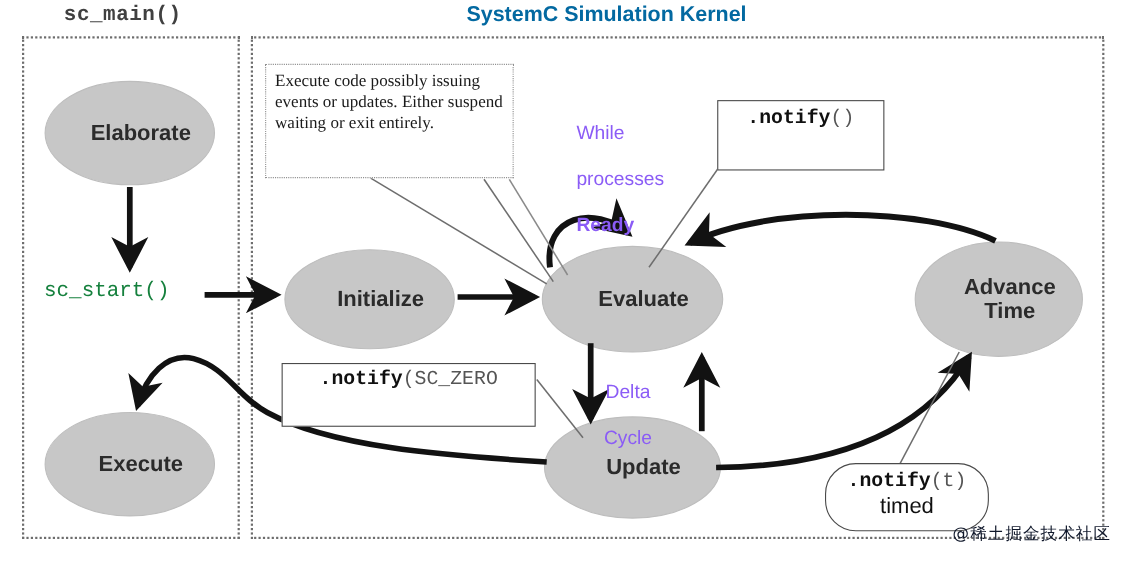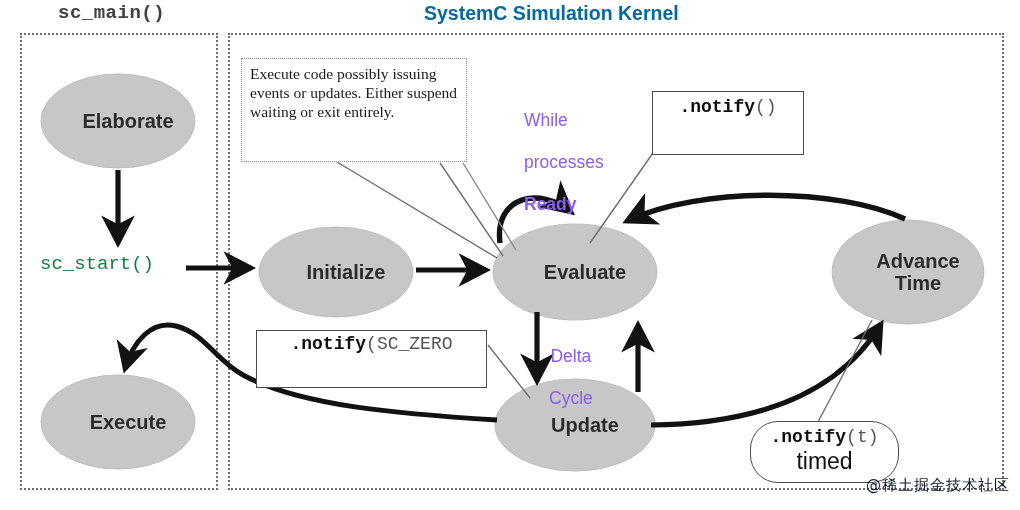--- a/index.html
+++ b/index.html
@@ -217,18 +217,18 @@
   <div class="notebox" style="left:256px; top:330px; width:231px; height:58px; font-size:18px; padding:2px 4px;">
     <div style="white-space:nowrap;">
       <span class="mono-b">.notify</span><span class="mono-r">(SC_ZERO</span>
     </div>
   </div>
 
   <div class="notebox" style="left:750px; top:421px; width:149px; height:62px; font-size:18px;border-radius:28px;">
     <div>
       <span class="mono-b">.notify</span><span class="mono-r">(t)</span>
     </div>
-    <div class="sans-r" style="font-size:23px;">timed</div>
+    <div class="sans-r" style="font-size:20px;">timed</div>
   </div>
 
   <div class="watermark" style="left:866px; top:476px;">@稀土掘金技术社区</div>
 
 </div>
 
 </body></html>

